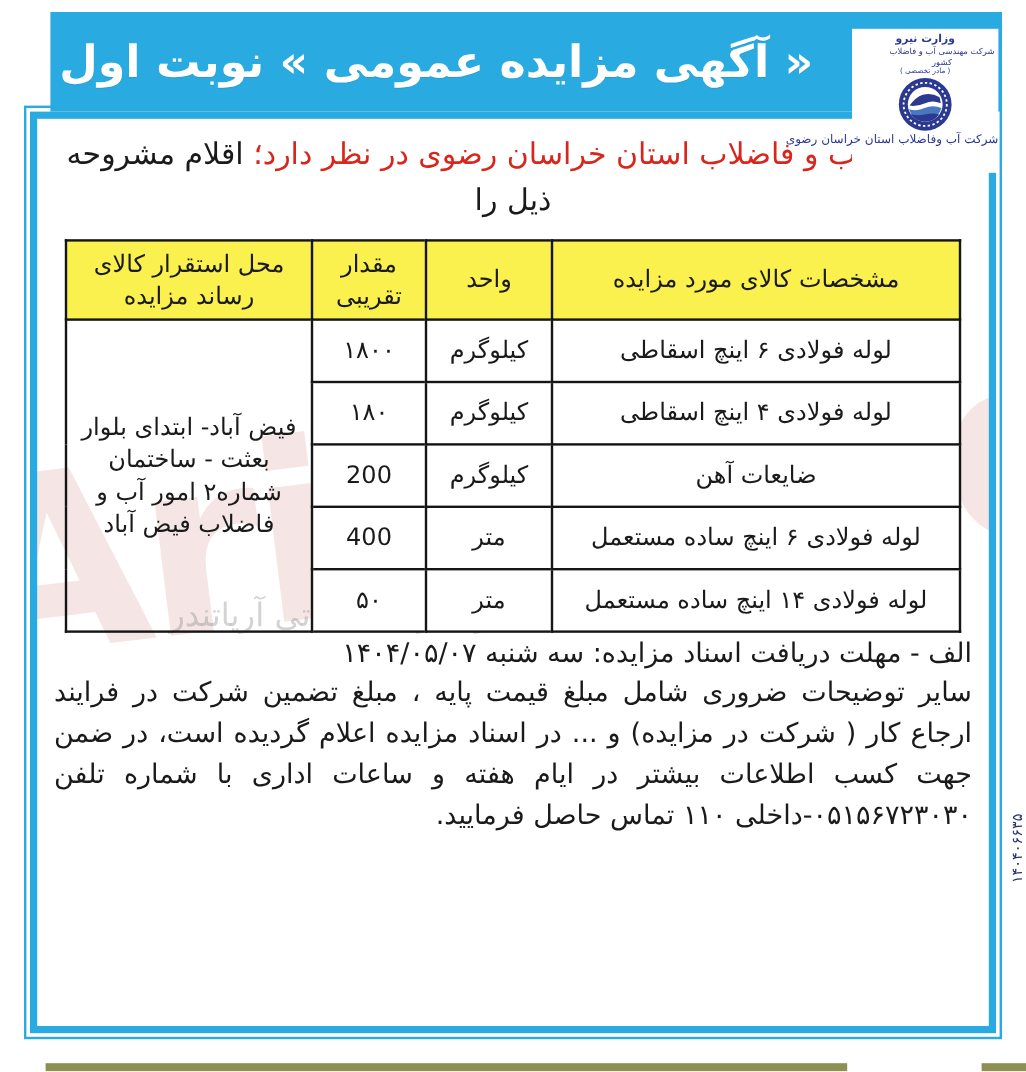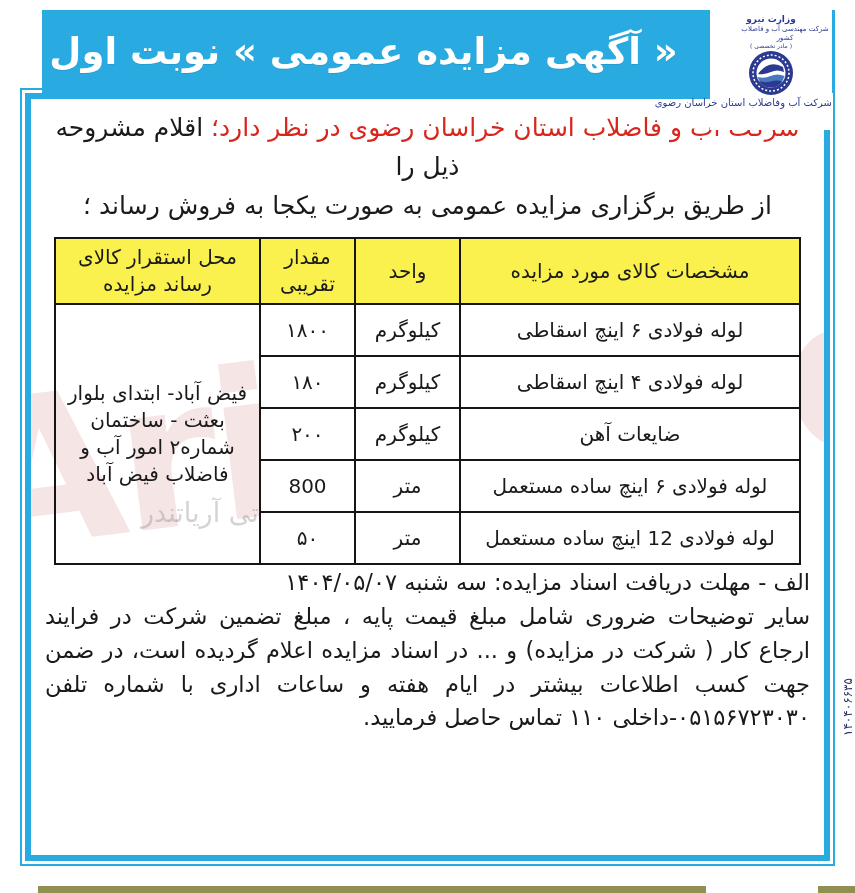--- a/index.html
+++ b/index.html
@@ -16,21 +16,21 @@
   }
   .banner-title {
     position:absolute; left:0; right:150px; top:0; bottom:0;
     display:flex; align-items:center; justify-content:center;
     color:#ffffff; font-size:37px; font-weight:bold; white-space:nowrap;
     text-shadow:0 1px 0 rgba(0,0,0,0.08);
   }
 
   
   .logo-box {
-    position:absolute; top:10px; right:23px; width:122px; height:120px;
+    position:absolute; top:24px; right:23px; width:122px; height:120px;
     background:#ffffff; z-index:3; text-align:center;
     color:#2B3990; padding-top:4px; box-sizing:border-box;
   }
   .logo-l1 { font-size:9px; font-weight:bold; line-height:1.2; }
   .logo-l2 { font-size:7px; line-height:1.25;padding-left:28px; }
   .logo-l3 { font-size:6px; line-height:1.2; }
   .logo-emblem { margin:1px auto 0 auto; display:block; }
   .logo-caption { font-size:10px; line-height:1.2; margin-top:1px; white-space:nowrap; }
 
   
@@ -116,21 +116,20 @@
   <div class="frame">
     <div class="frame-inner">
 
       <div class="wm-latin">AriaTender</div>
       <div class="wm-fa">زنجیره معاملاتی آریاتندر</div>
 
       <div class="content">
 
         <div class="intro">
           <span class="red">شرکت آب و فاضلاب استان خراسان رضوی در نظر دارد؛</span><span> اقلام مشروحه ذیل را</span><br>
-          <span>از طریق برگزاری مزایده عمومی به صورت یکجا به فروش رساند ؛</span>
         </div>
 
         <table class="items">
           <colgroup>
             <col class="col-item">
               <col class="col-unit">
               <col class="col-qty">
               <col class="col-loc">
           </colgroup>
           <thead>
@@ -149,29 +148,29 @@
               <td class="loc-cell" rowspan="5">فیض آباد- ابتدای بلوار بعثت - ساختمان شماره۲ امور آب و فاضلاب فیض آباد</td>
             </tr>
             <tr>
               <td>لوله فولادی ۴ اینچ اسقاطی</td>
               <td>کیلوگرم</td>
               <td>۱۸۰</td>
             </tr>
             <tr>
               <td>ضایعات آهن</td>
               <td>کیلوگرم</td>
-              <td>۲۰۰</td>
+              <td>200</td>
             </tr>
             <tr>
               <td>لوله فولادی ۶  اینچ ساده مستعمل</td>
               <td>متر</td>
-              <td>800</td>
+              <td>400</td>
             </tr>
             <tr>
-              <td>لوله فولادی 12  اینچ ساده مستعمل</td>
+              <td>لوله فولادی ۱۴  اینچ ساده مستعمل</td>
               <td>متر</td>
               <td>۵۰</td>
             </tr>
           </tbody>
         </table>
 
         <div class="conditions">
           <div class="cond-line">الف - مهلت دریافت اسناد مزایده: سه شنبه ۱۴۰۴/۰۵/۰۷</div>
         </div>
 

